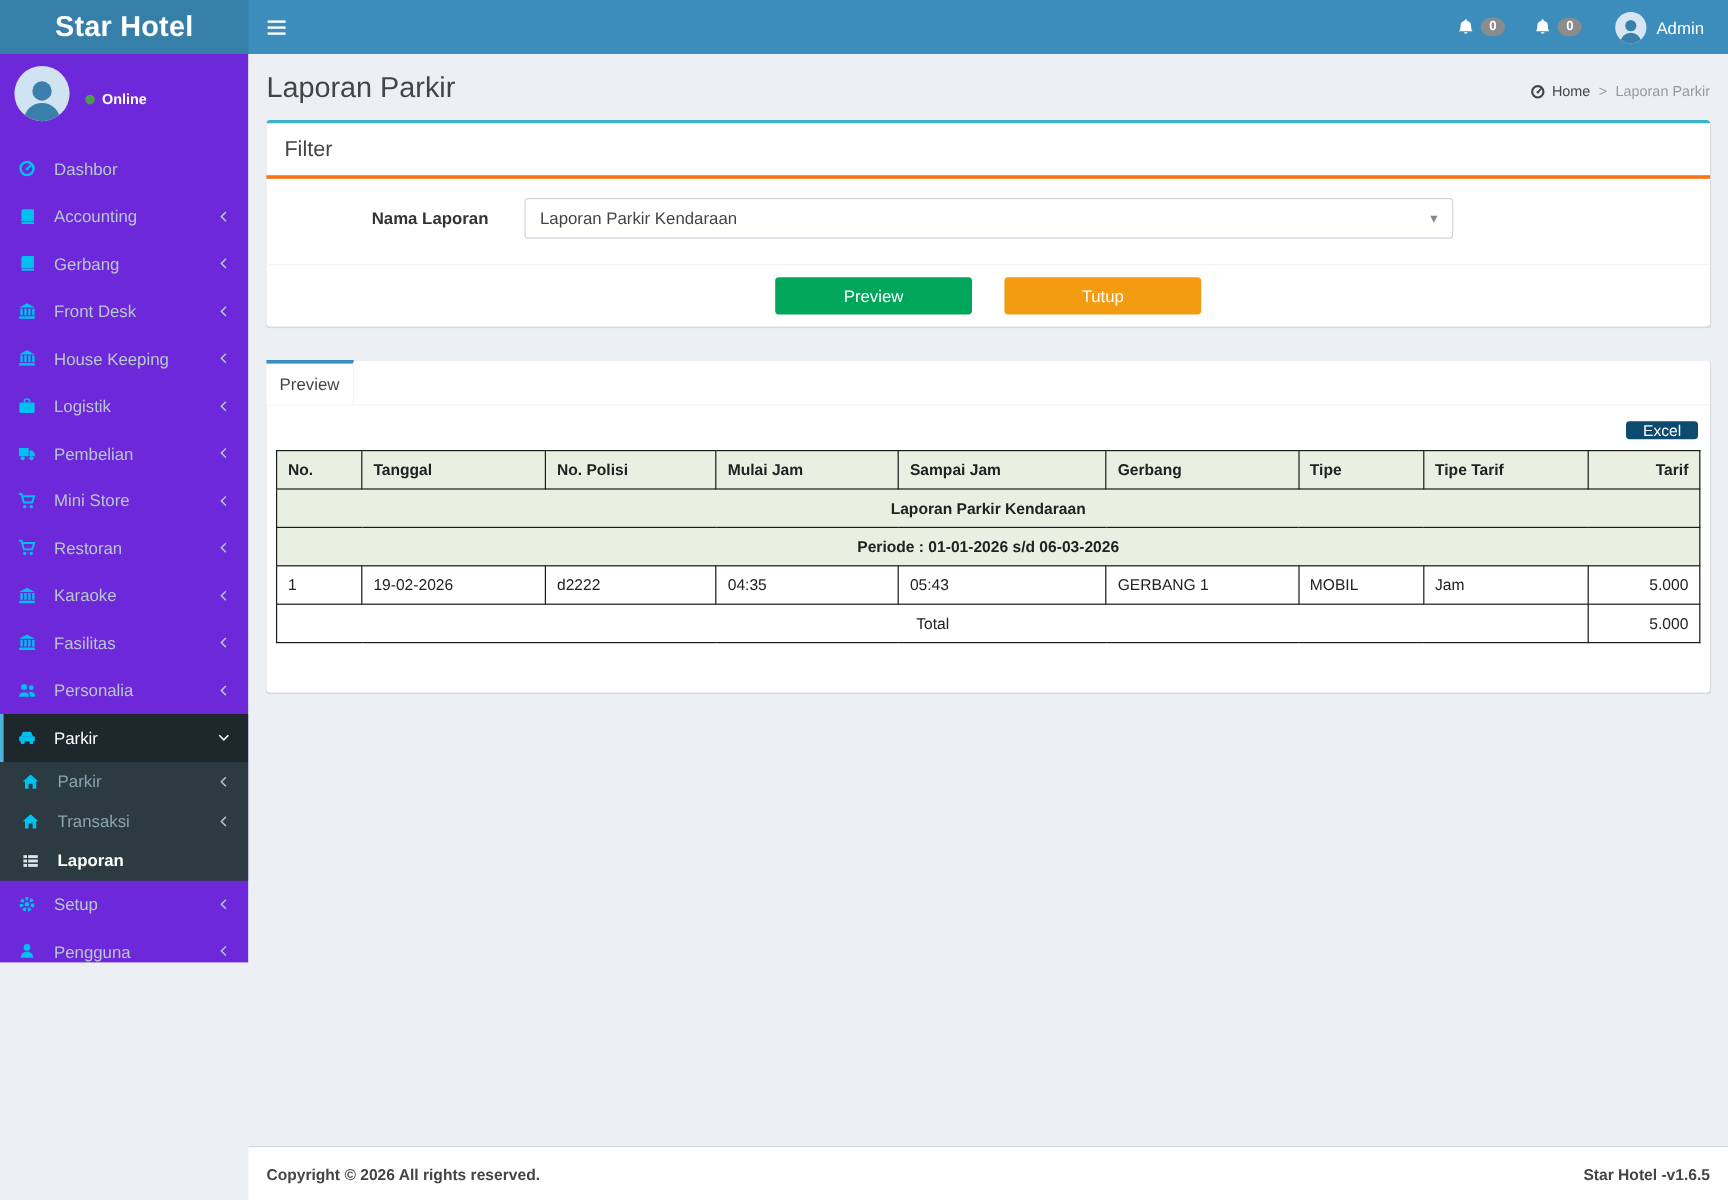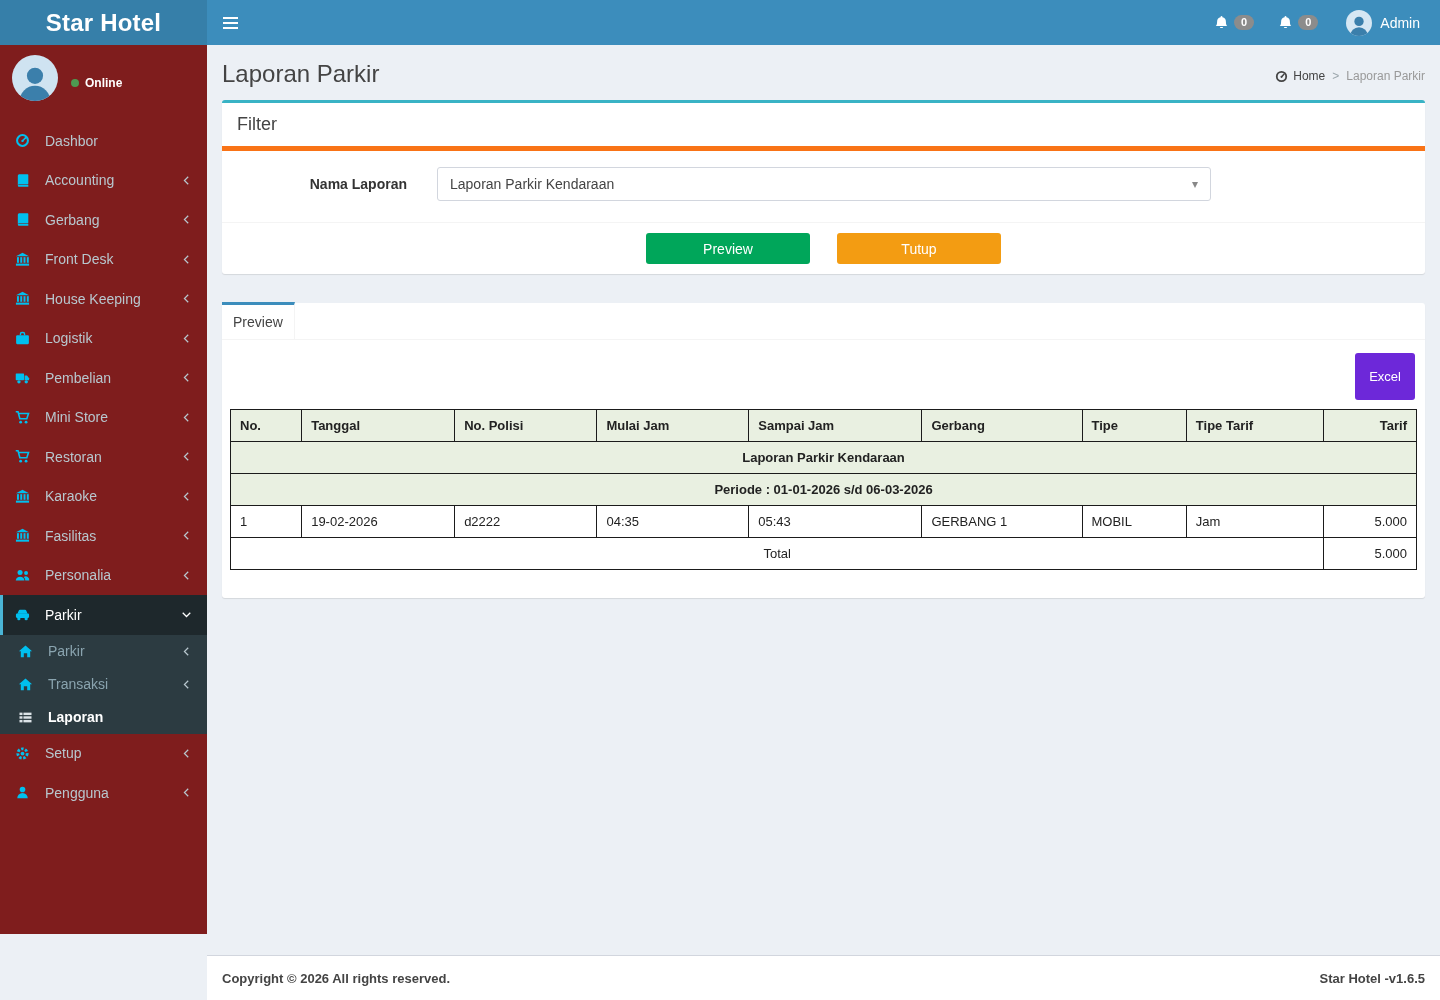--- a/index.html
+++ b/index.html
@@ -17,21 +17,21 @@
   .nav-right { display:flex; align-items:center; padding-right:14px; color:#fff; }
   .nav-notif { display:flex; align-items:center; gap:5px; padding:0 12px; height:45px; cursor:pointer; }
   .nav-notif .ico { width:15px; height:15px; }
   .badge { background:#8c8c8c; color:#fff; font-size:11px; font-weight:700; border-radius:9px; padding:2px 7px; line-height:1; }
   .nav-user { display:flex; align-items:center; gap:8px; padding:0 6px 0 16px; height:45px; cursor:pointer; }
   .avatar-sm { width:26px; height:26px; border-radius:50%; background:#d6e7f3; overflow:hidden; position:relative; }
   .avatar-sm svg { position:absolute; left:2px; top:3px; width:22px; height:24px; fill:#3b7fab; }
   .nav-user-name { font-size:14px; color:#fff; }
 
   
-  .sidebar { position:absolute; top:45px; left:0; width:207px; height:889px; background:#7f1d1d; }
+  .sidebar { position:absolute; top:45px; left:0; width:207px; height:757px; background:#6d28d9; }
   .user-panel { padding:10px 10px 14px 12px; display:flex; }
   .avatar-lg { width:46px; height:46px; border-radius:50%; background:#cfe3f1; overflow:hidden; position:relative; flex:none; }
   .avatar-lg svg { position:absolute; left:4px; top:6px; width:38px; height:42px; fill:#3b7fab; }
   .user-status { margin-left:13px; padding-top:9px; display:flex; align-items:center; gap:6px; }
   .status-dot { width:8px; height:8px; border-radius:50%; background:#4e9a51; }
   .status-text { color:#fff; font-size:12px; font-weight:700; }
 
   .menu { list-style:none; margin:6px 0 0; padding:0; font-size:14px; }
   .menu-item { display:flex; align-items:center; height:39.5px; padding:0 15px; color:#b8c7ce; cursor:pointer; border-left:3px solid transparent; padding-left:12px; }
   .mi-icon { width:22px; margin-right:8px; color:#00c0ef; display:flex; flex:none; }
@@ -50,21 +50,21 @@
   .content-header { padding:15px 15px 12px; display:flex; justify-content:space-between; align-items:flex-start; }
   .page-title { margin:0; font-size:24px; font-weight:400; color:#444; }
   .breadcrumb { display:flex; align-items:center; gap:7px; font-size:12px; color:#444; margin-top:9px; }
   .breadcrumb .ico { width:13px; height:13px; color:#444; }
   .crumb-home { display:flex; align-items:flex-end; gap:5px; cursor:pointer; color:#444; }
   .crumb-sep { color:#9aa5ab; }
   .crumb-current { color:#999; }
 
   .box { margin:0 15px; background:#fff; border-radius:3px; box-shadow:0 1px 1px rgba(0,0,0,.1); }
   .box-filter { border-top:3px solid #39b3c5; }
-  .box-header { padding:11px 15px; font-size:18px; color:#444; border-bottom:5px solid #f97316; }
+  .box-header { padding:11px 15px; font-size:18px; color:#444; border-bottom:3px solid #f97316; }
   .box-body { padding:16px 15px 6px; }
   .form-row { display:flex; align-items:center; margin-bottom:15px; }
   .f-label { font-size:14px; font-weight:700; color:#333; text-align:right; padding-right:30px; }
   .f-label.l1 { width:200px; }
   .f-label.l2 { width:235px; }
   .input-group { display:flex; width:271px; }
   .addon { width:33px; height:34px; border:1px solid #d2d6de; border-right:none; background:#fff; display:flex; align-items:center; justify-content:center; color:#555; flex:none; }
   .addon .ico { width:14px; height:14px; }
   .input-group input { width:238px; height:34px; border:1px solid #d2d6de; background:#eee; color:#555; font-size:14px; padding:0 12px; font-family:"Liberation Sans",sans-serif; outline:none; }
   .select-box { width:774px; height:34px; border:1px solid #d2d6de; border-radius:3px; background:#fff; display:flex; align-items:center; justify-content:space-between; padding:0 12px; font-size:14px; color:#444; cursor:pointer; }
@@ -73,21 +73,21 @@
   .btn { width:164px; height:31px; border:none; border-radius:3px; color:#fff; font-size:14px; cursor:pointer; font-family:"Liberation Sans",sans-serif; }
   .btn-preview { background:#00a65a; }
   .btn-tutup { background:#f39c12; }
 
   
   .tab-box { margin:29px 15px 0; background:#fff; border-radius:3px; box-shadow:0 1px 1px rgba(0,0,0,.1); min-height:276px; }
   .tabs { display:flex; border-bottom:1px solid #f4f4f4; }
   .tab { padding:9px 11px; font-size:14px; color:#444; background:#fff; border-top:3px solid #3c8dbc; border-right:1px solid #f4f4f4; margin-top:-1px; cursor:pointer; }
   .tab-content { padding:10px 8px 28px; }
   .excel-row { display:flex; justify-content:flex-end; margin:3px 2px 9px; }
-  .btn-excel { background:#6d28d9; border:none; color:#fff; font-size:13px; border-radius:3px; padding:16px 14px; cursor:pointer; font-family:"Liberation Sans",sans-serif; }
+  .btn-excel { background:#0c4a6e; border:none; color:#fff; font-size:13px; border-radius:3px; padding:0 14px; cursor:pointer; font-family:"Liberation Sans",sans-serif; }
 
   table.report { width:100%; border-collapse:collapse; font-size:13px; color:#222; }
   table.report th, table.report td { border:1px solid #1b1b1b; padding:8px 9px; }
   .t-title td { background:#e9f0e1; font-weight:700; text-align:center; }
   table.report thead th { background:#e9f0e1; font-weight:700; text-align:left; }
   table.report thead th.num, table.report td.num { text-align:right; }
   .t-total td { text-align:center; }
   .t-total td.num { text-align:right; }
 
   

